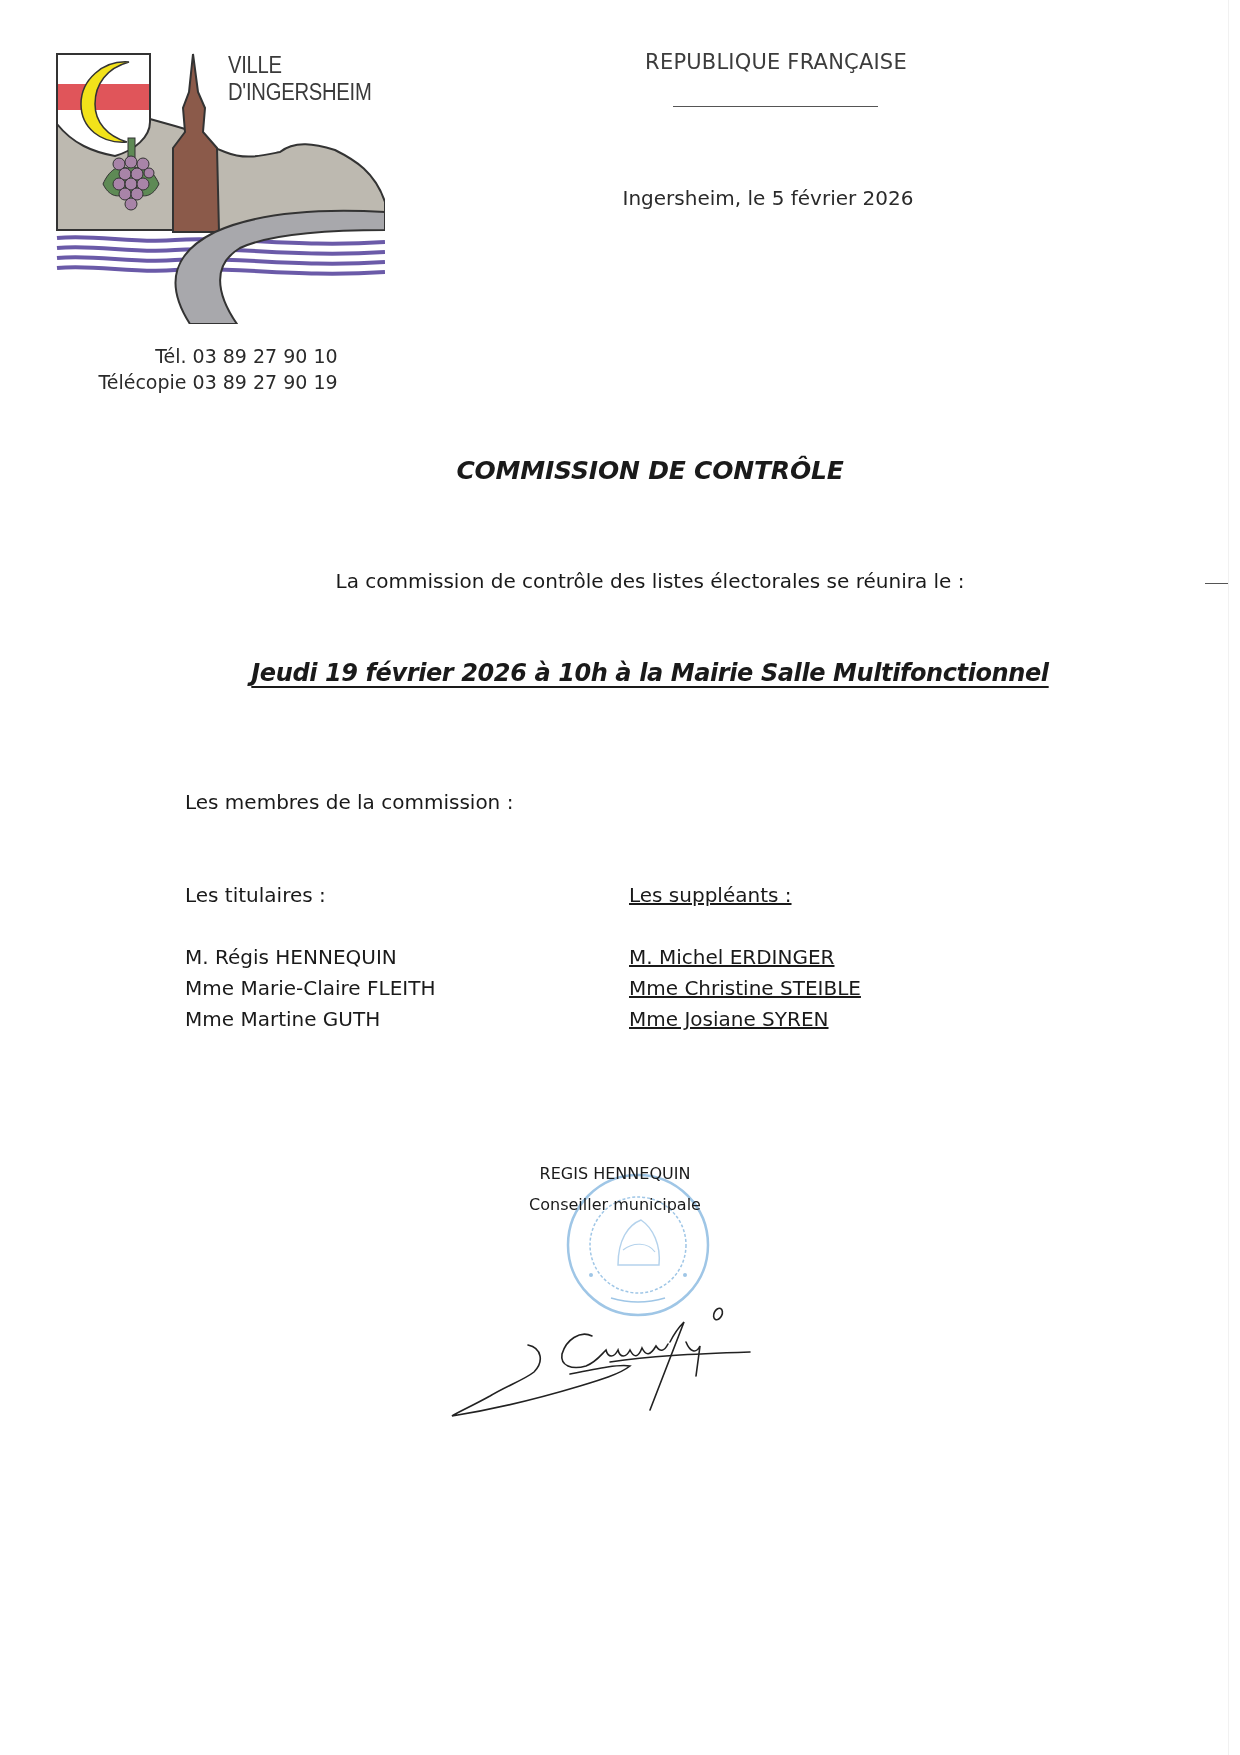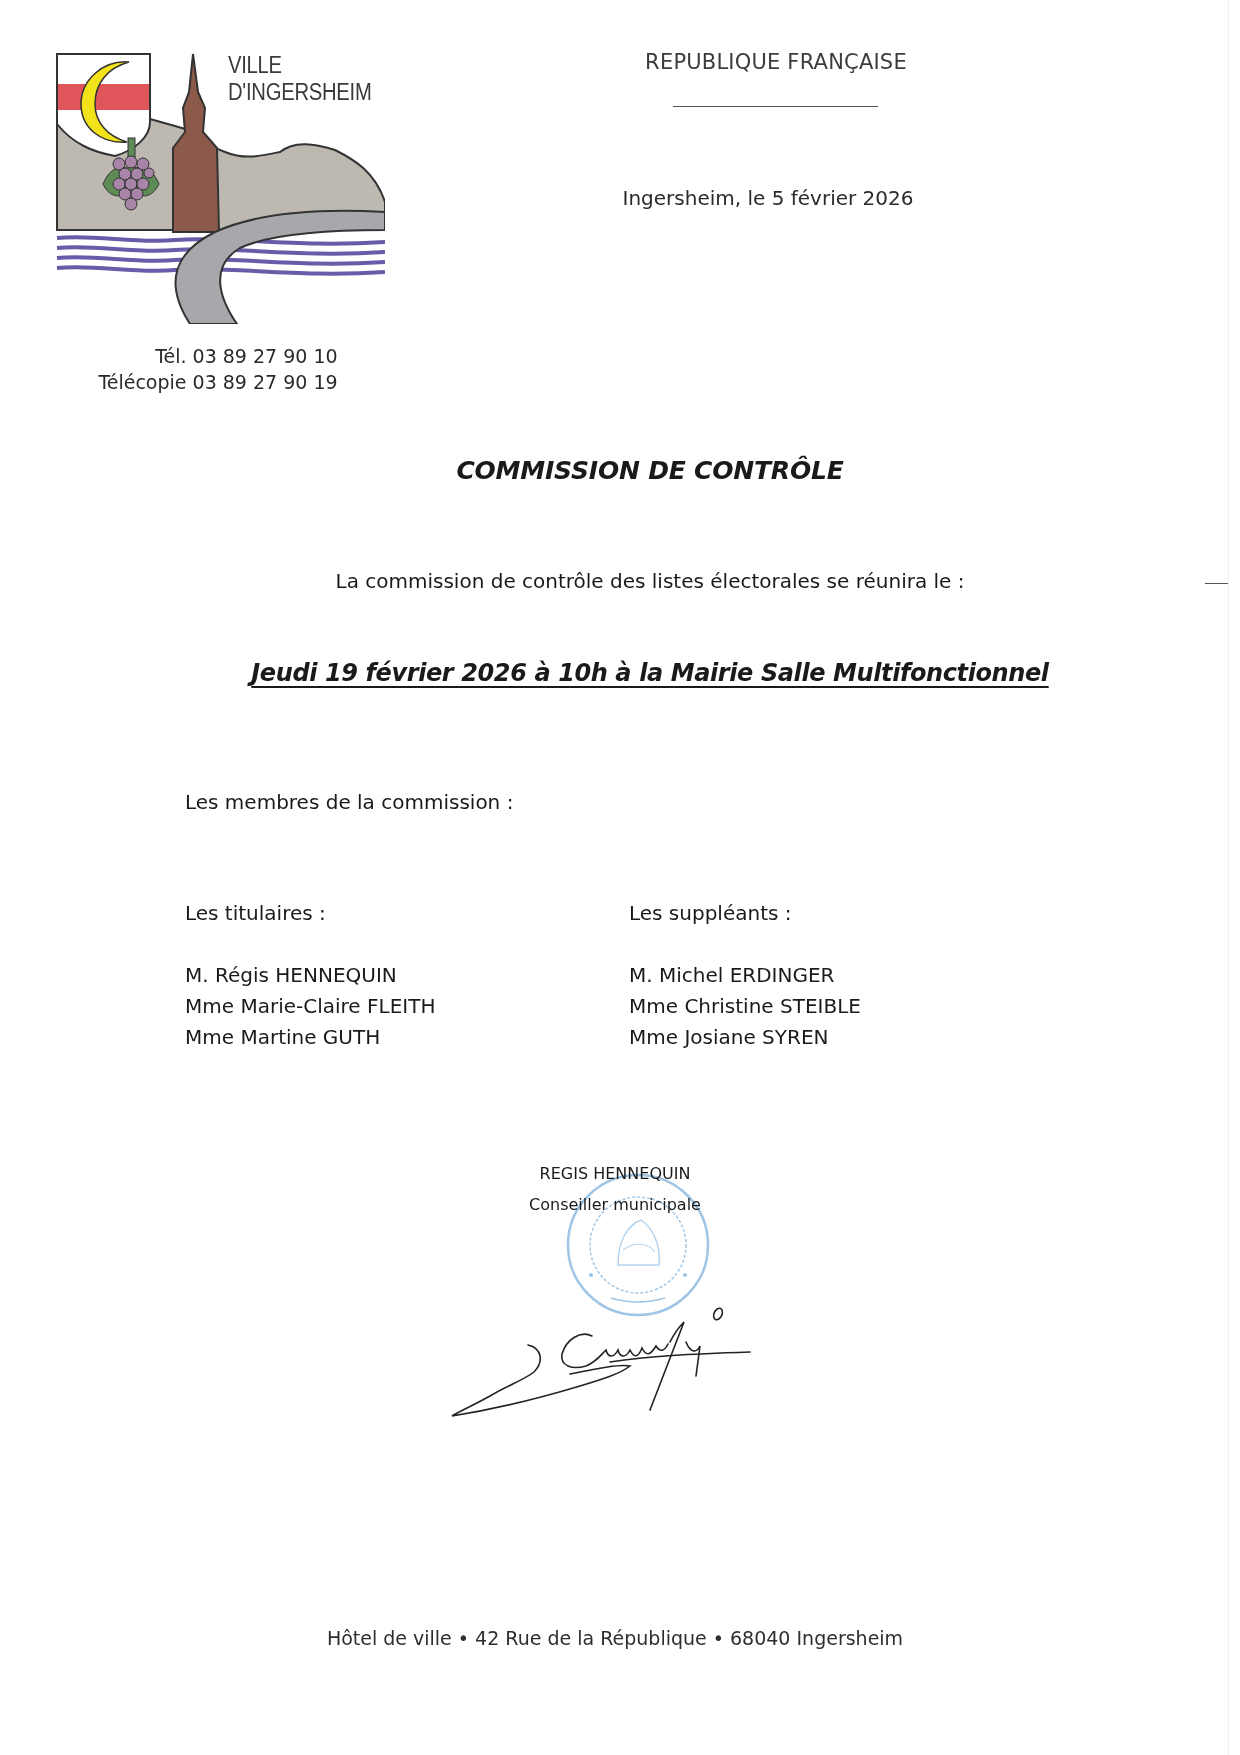--- a/index.html
+++ b/index.html
@@ -21,23 +21,23 @@
 
   
   #title { left: 650px; top: 456px; font-size: 25px; font-weight: bold; font-style: italic;
            color: #1a1a1a; letter-spacing: -0.2px; }
   #intro { left: 650px; top: 569px; font-size: 20px; color: #1a1a1a; }
   #meeting { left: 650px; top: 659px; font-size: 24px; font-weight: bold; font-style: italic;
              text-decoration: underline; text-underline-offset: 5px; text-decoration-thickness: 2px;
              color: #1a1a1a; letter-spacing: -0.4px; }
 
   #members-label { left: 185px; top: 790px; font-size: 20px; }
-  .col { position: absolute; font-size: 20px; line-height: 31px; margin-top: 18px; }
+  .col { position: absolute; font-size: 20px; line-height: 31px; }
   #col-left { left: 185px; top: 880px; }
-  #col-right { left: 629px; top: 880px; }
+  #col-right { left: 629px; top: 880px; text-decoration: underline; }
   .col-header { margin-bottom: 31px; }
   .name { white-space: nowrap; }
 
   
   #stamp { left: 563px; top: 1170px; width: 150px; height: 150px; }
   #signatory { left: 615px; top: 1158px; font-size: 16px; line-height: 31px; color: #1a1a1a; z-index: 2; }
   #signature { left: 450px; top: 1300px; width: 320px; height: 135px; }
 
   
   #footer { left: 615px; top: 1626px; font-size: 19px; line-height: 25px; color: #2e2e2e; }
@@ -150,17 +150,16 @@
       <path d="M142,36 C130,30 116,40 112,54 C110,66 122,70 136,66 C146,62 150,56 156,50 C158,58 164,58 168,50 C170,58 176,58 180,50 C184,58 188,58 192,48 C196,56 200,56 206,46 C210,52 214,52 218,44"></path>
       <path d="M220,42 C226,30 232,24 234,22 L200,110"></path>
       <path d="M236,42 C240,52 246,54 250,46 L246,76"></path>
       <path d="M160,62 C200,56 240,54 300,52"></path>
       <ellipse cx="268" cy="14" rx="4" ry="6" transform="rotate(25 268 14)"></ellipse>
     </g>
   </svg>
 </div>
 
 <div id="footer" class="abs center">
-  <div>Hôtel de ville • 42 Rue de la République • 68040 Ingersheim</div>
 </div>
 
 <div id="margin-tick" class="abs"></div>
 <div id="right-edge" class="abs"></div>
 
 </body></html>

